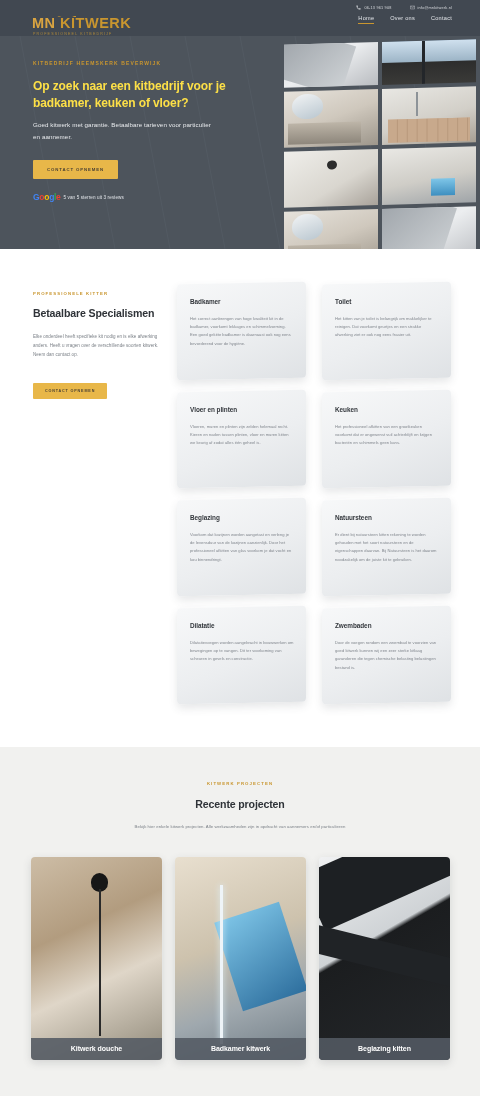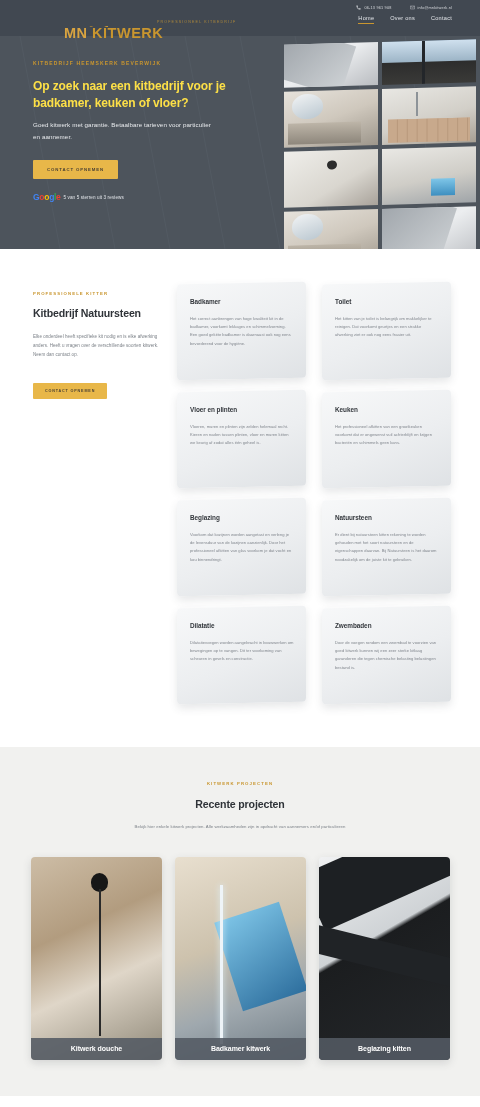--- a/index.html
+++ b/index.html
@@ -14,24 +14,24 @@
   
   .site-header {
     position: relative;
     background: #414851;
     height: 36px;
     display: flex;
     align-items: flex-start;
     z-index: 20;
   }
   .logo-wrap {
-    padding: 20px 0 0 32px;
-    display: flex;
+    padding: 10px 0 0 32px;
+    display: flex;
+    flex-direction: column;
     line-height: 1;
-    margin-left: 32px;
   }
   .logo-mark { position: relative; width: 92px; height: 22px; }
   .logo-swoosh {
     position: absolute;
     left: 18px; top: 0px;
     width: 26px; height: 7px;
     overflow: hidden;
   }
   .logo-text {
     font-size: 14.5px;
@@ -405,21 +405,21 @@
       <span class="google-logo"><span>G</span><span>o</span><span>o</span><span>g</span><span>l</span><span>e</span></span>
       <span class="google-reviews">5 van 5 sterren uit 3 reviews</span>
     </div>
   </div>
 </section>
 
 <section class="services">
   <div class="services-wrap">
     <div class="services-intro">
       <div class="sec-eyebrow">PROFESSIONELE KITTER</div>
-      <h2 class="sec-title">Kitbedrijf Natuursteen</h2>
+      <h2 class="sec-title">Betaalbare Specialismen</h2>
       <p class="sec-body">Elke onderdeel heeft specifieke kit nodig en is elke afwerking anders. Heeft u vragen over de verschillende soorten kitwerk. Neem dan contact op.</p>
       <button class="btn-secondary">CONTACT OPNEMEN</button>
     </div>
 
     <div class="cards-grid">
       <div class="card">
           <div class="card-inner">
         <div class="card-title">Badkamer</div>
         <div class="card-body">Het correct aanbrengen van hoge kwaliteit kit in de badkamer, voorkomt lekkages en schimmelvorming. Een goed gekitte badkamer is daarnaast ook nog eens bevorderend voor de hygiëne.</div>
       </div>

